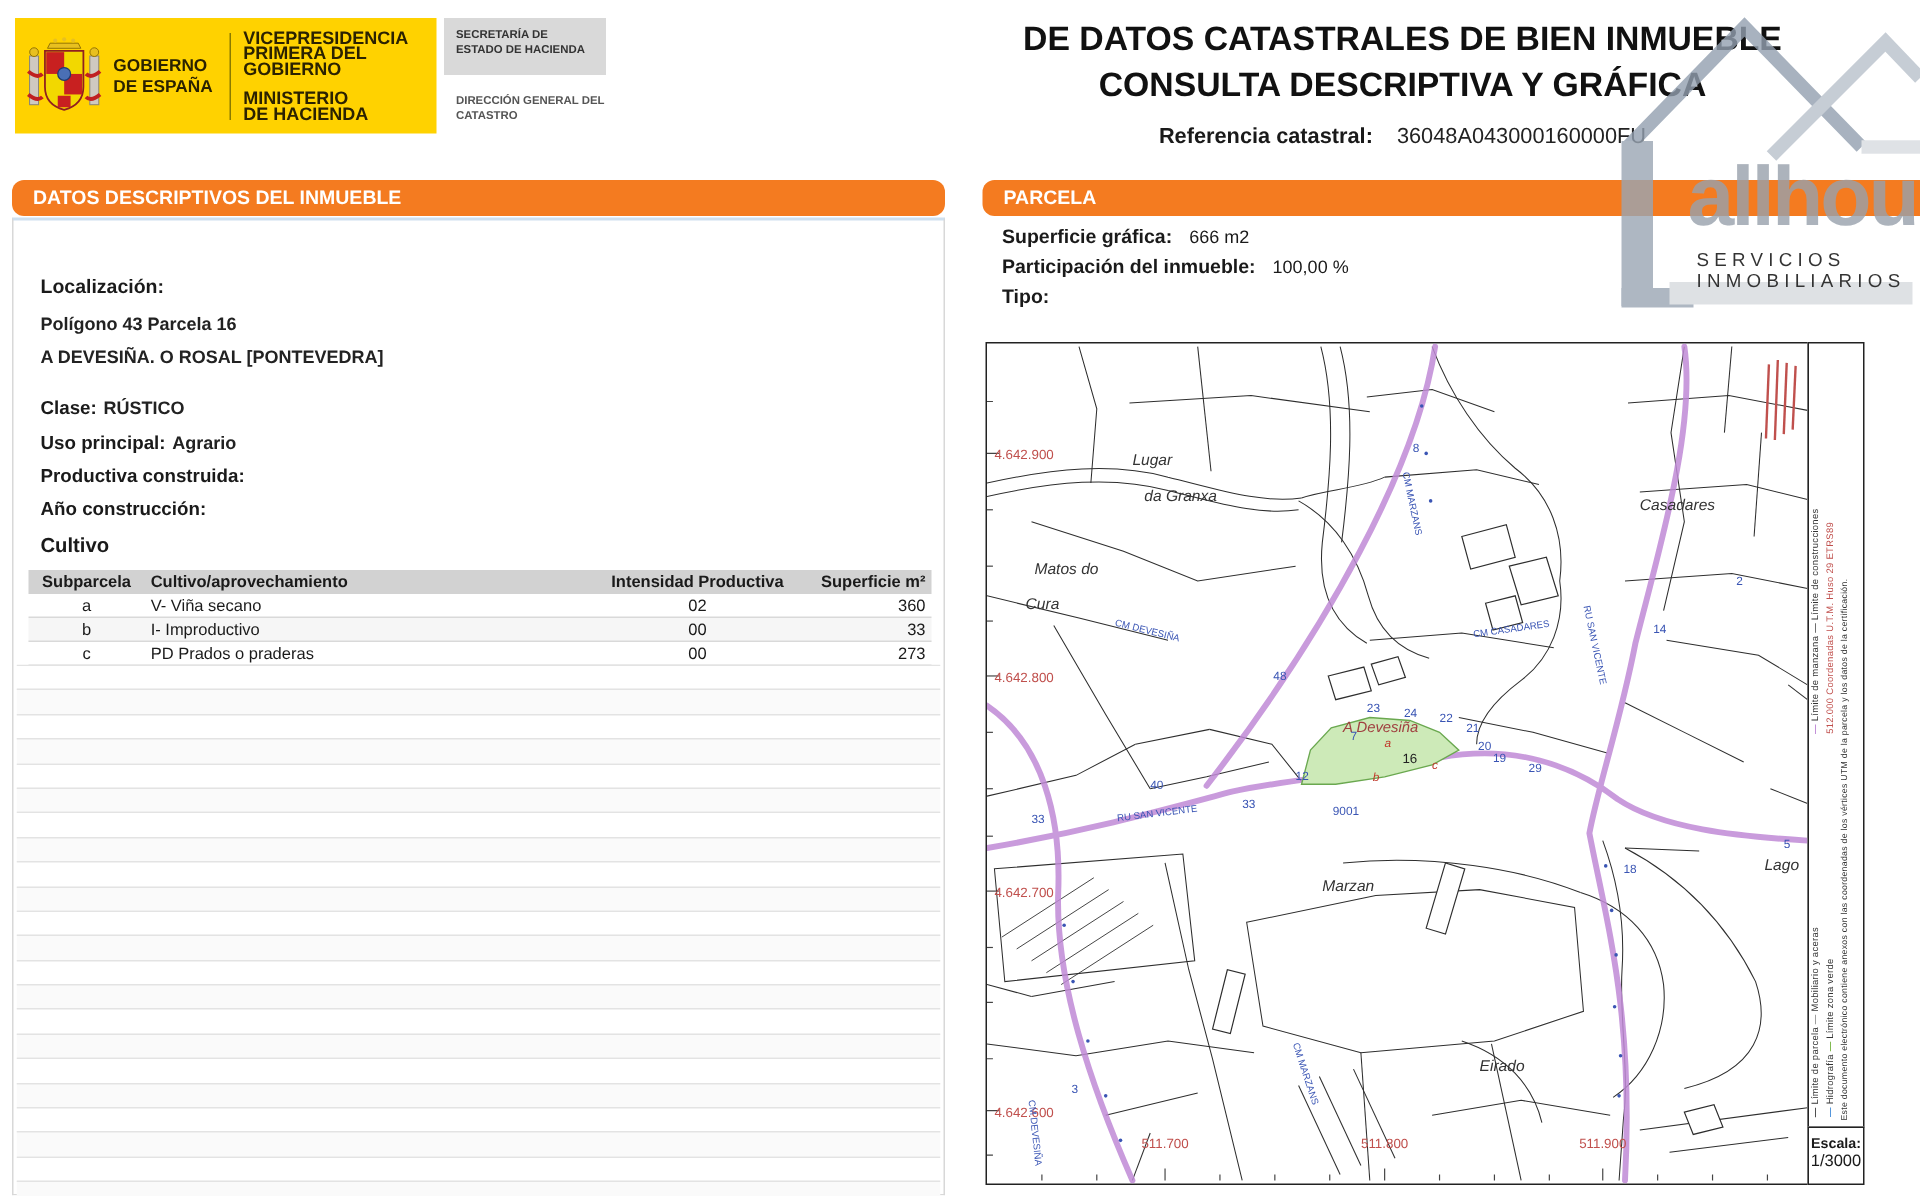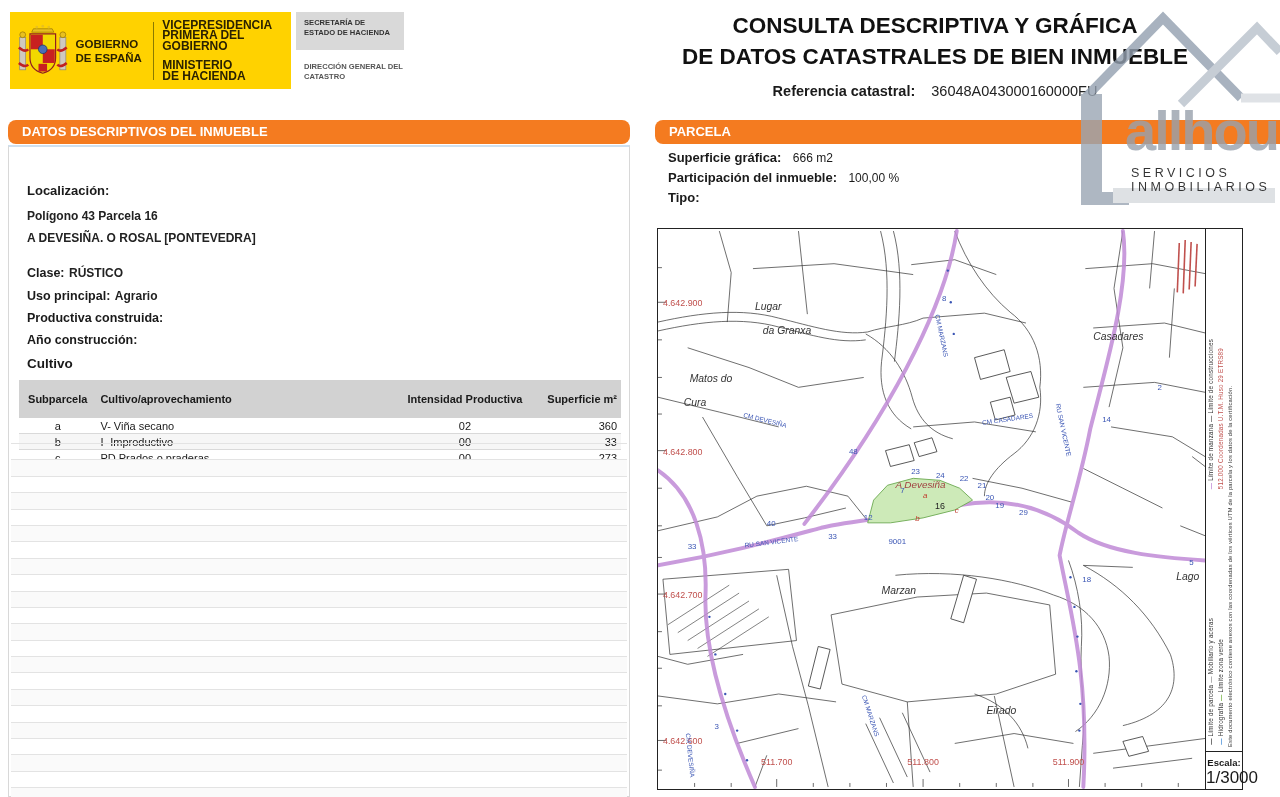--- a/index.html
+++ b/index.html
@@ -38,21 +38,21 @@
   #bar-left{left:8px;top:120px;width:622px;border-radius:8px;}
   #bar-right{left:655px;top:120px;width:625px;border-radius:8px 0 0 8px;}
 
   
   #left-panel{left:8px;top:145px;width:622px;height:652px;background:#fff;
               border:1px solid #d8d8d8;border-top:2px solid #cfe0ef;box-sizing:border-box;}
   #left-panel .lbl{font-weight:bold;font-size:12.5px;}
   #left-panel .val{font-size:12px;color:#222;font-weight:bold;}
   .fld{position:absolute;left:18px;white-space:nowrap;}
   #cultivo-table{position:absolute;left:10px;top:233px;width:602px;border-collapse:collapse;font-size:11px;}
-  #cultivo-table th{background:#d2d2d2;font-weight:bold;padding:12px 4px;height:14px;}
+  #cultivo-table th{background:#d2d2d2;font-weight:bold;padding:1px 4px;height:14px;}
   #cultivo-table td{padding:1px 4px;height:13px;border-bottom:1px solid #d9d9d9;}
   #cultivo-table tr:nth-child(even) td{background:#f6f6f6;}
   .c0{width:70px;text-align:center;}
   .c1{text-align:left;width:300px;}
   .c2{width:135px;text-align:center;}
   .c3{width:80px;text-align:right;}
   #stripes{position:absolute;left:2px;top:296px;width:616px;height:354px;overflow:hidden;}
   .stripe{height:15.4px;border-top:1px solid #e3e3e3;}
   .stripe:nth-child(even){background:#fafafa;}
 
@@ -70,21 +70,21 @@
   .roadname{font-size:6.5px;fill:var(--number_blue,#3a55b4);font-family:"Liberation Sans",sans-serif;}
   .subletter{font-size:8px;fill:#c0392b;font-style:italic;font-family:"Liberation Sans",sans-serif;}
   #legend-strip{position:absolute;left:548px;top:0;width:38px;height:524px;border:1.2px solid #222;
                 box-sizing:border-box;background:#fff;overflow:hidden;}
   .vtext{position:absolute;writing-mode:vertical-rl;transform:rotate(180deg);font-size:6.3px;
          color:#333;white-space:nowrap;letter-spacing:.2px;}
   .vwrap{white-space:normal;}
   #escala-box{position:absolute;left:548px;top:523px;width:38px;height:39px;border:1.2px solid #222;
               box-sizing:border-box;background:#fff;text-align:center;}
   #escala-label{font-weight:bold;font-size:9.5px;margin-top:5px;}
-  #escala-value{font-size:17px;}
+  #escala-value{font-size:11px;}
 </style>
 </head>
 <body>
 
 <div id="page">
 
   <div class="abs" id="gov-yellow">
     <svg id="coat" width="58" height="64" viewBox="0 0 58 64">
       <rect x="2" y="16" width="7" height="38" fill="#cfc9c0" stroke="#8a8578" stroke-width="0.8"></rect>
       <circle cx="5.5" cy="13" r="3.4" fill="#e8c020" stroke="#8a6a00" stroke-width="0.7"></circle>
@@ -115,22 +115,22 @@
       <div class="grp" style="margin-bottom:0;">
         <div>MINISTERIO</div>
         <div>DE HACIENDA</div>
       </div>
     </div>
   </div>
   <div class="abs" id="gov-grey">SECRETARÍA DE ESTADO DE HACIENDA</div>
   <div class="abs" id="gov-dir">DIRECCIÓN GENERAL DEL CATASTRO</div>
 
   <div class="abs" id="title-wrap">
+    <div class="title-line">DE DATOS CATASTRALES DE BIEN INMUEBLE</div>
     <div class="title-line">CONSULTA DESCRIPTIVA Y GRÁFICA</div>
-    <div class="title-line">DE DATOS CATASTRALES DE BIEN INMUEBLE</div>
     <div id="ref-row">
       <span id="ref-label">Referencia catastral:</span>
       <span id="ref-value">36048A043000160000FU</span>
     </div>
   </div>
 
   <div class="abs" id="watermark">
     <svg width="295" height="205" viewBox="0 0 295 205">
       <path d="M100,96 L178,16 L256,96" stroke="#93a0b0" stroke-width="9" fill="none"></path>
       <path d="M196,102 L272,26 L295,50" stroke="#b9c1cb" stroke-width="9" fill="none"></path>

